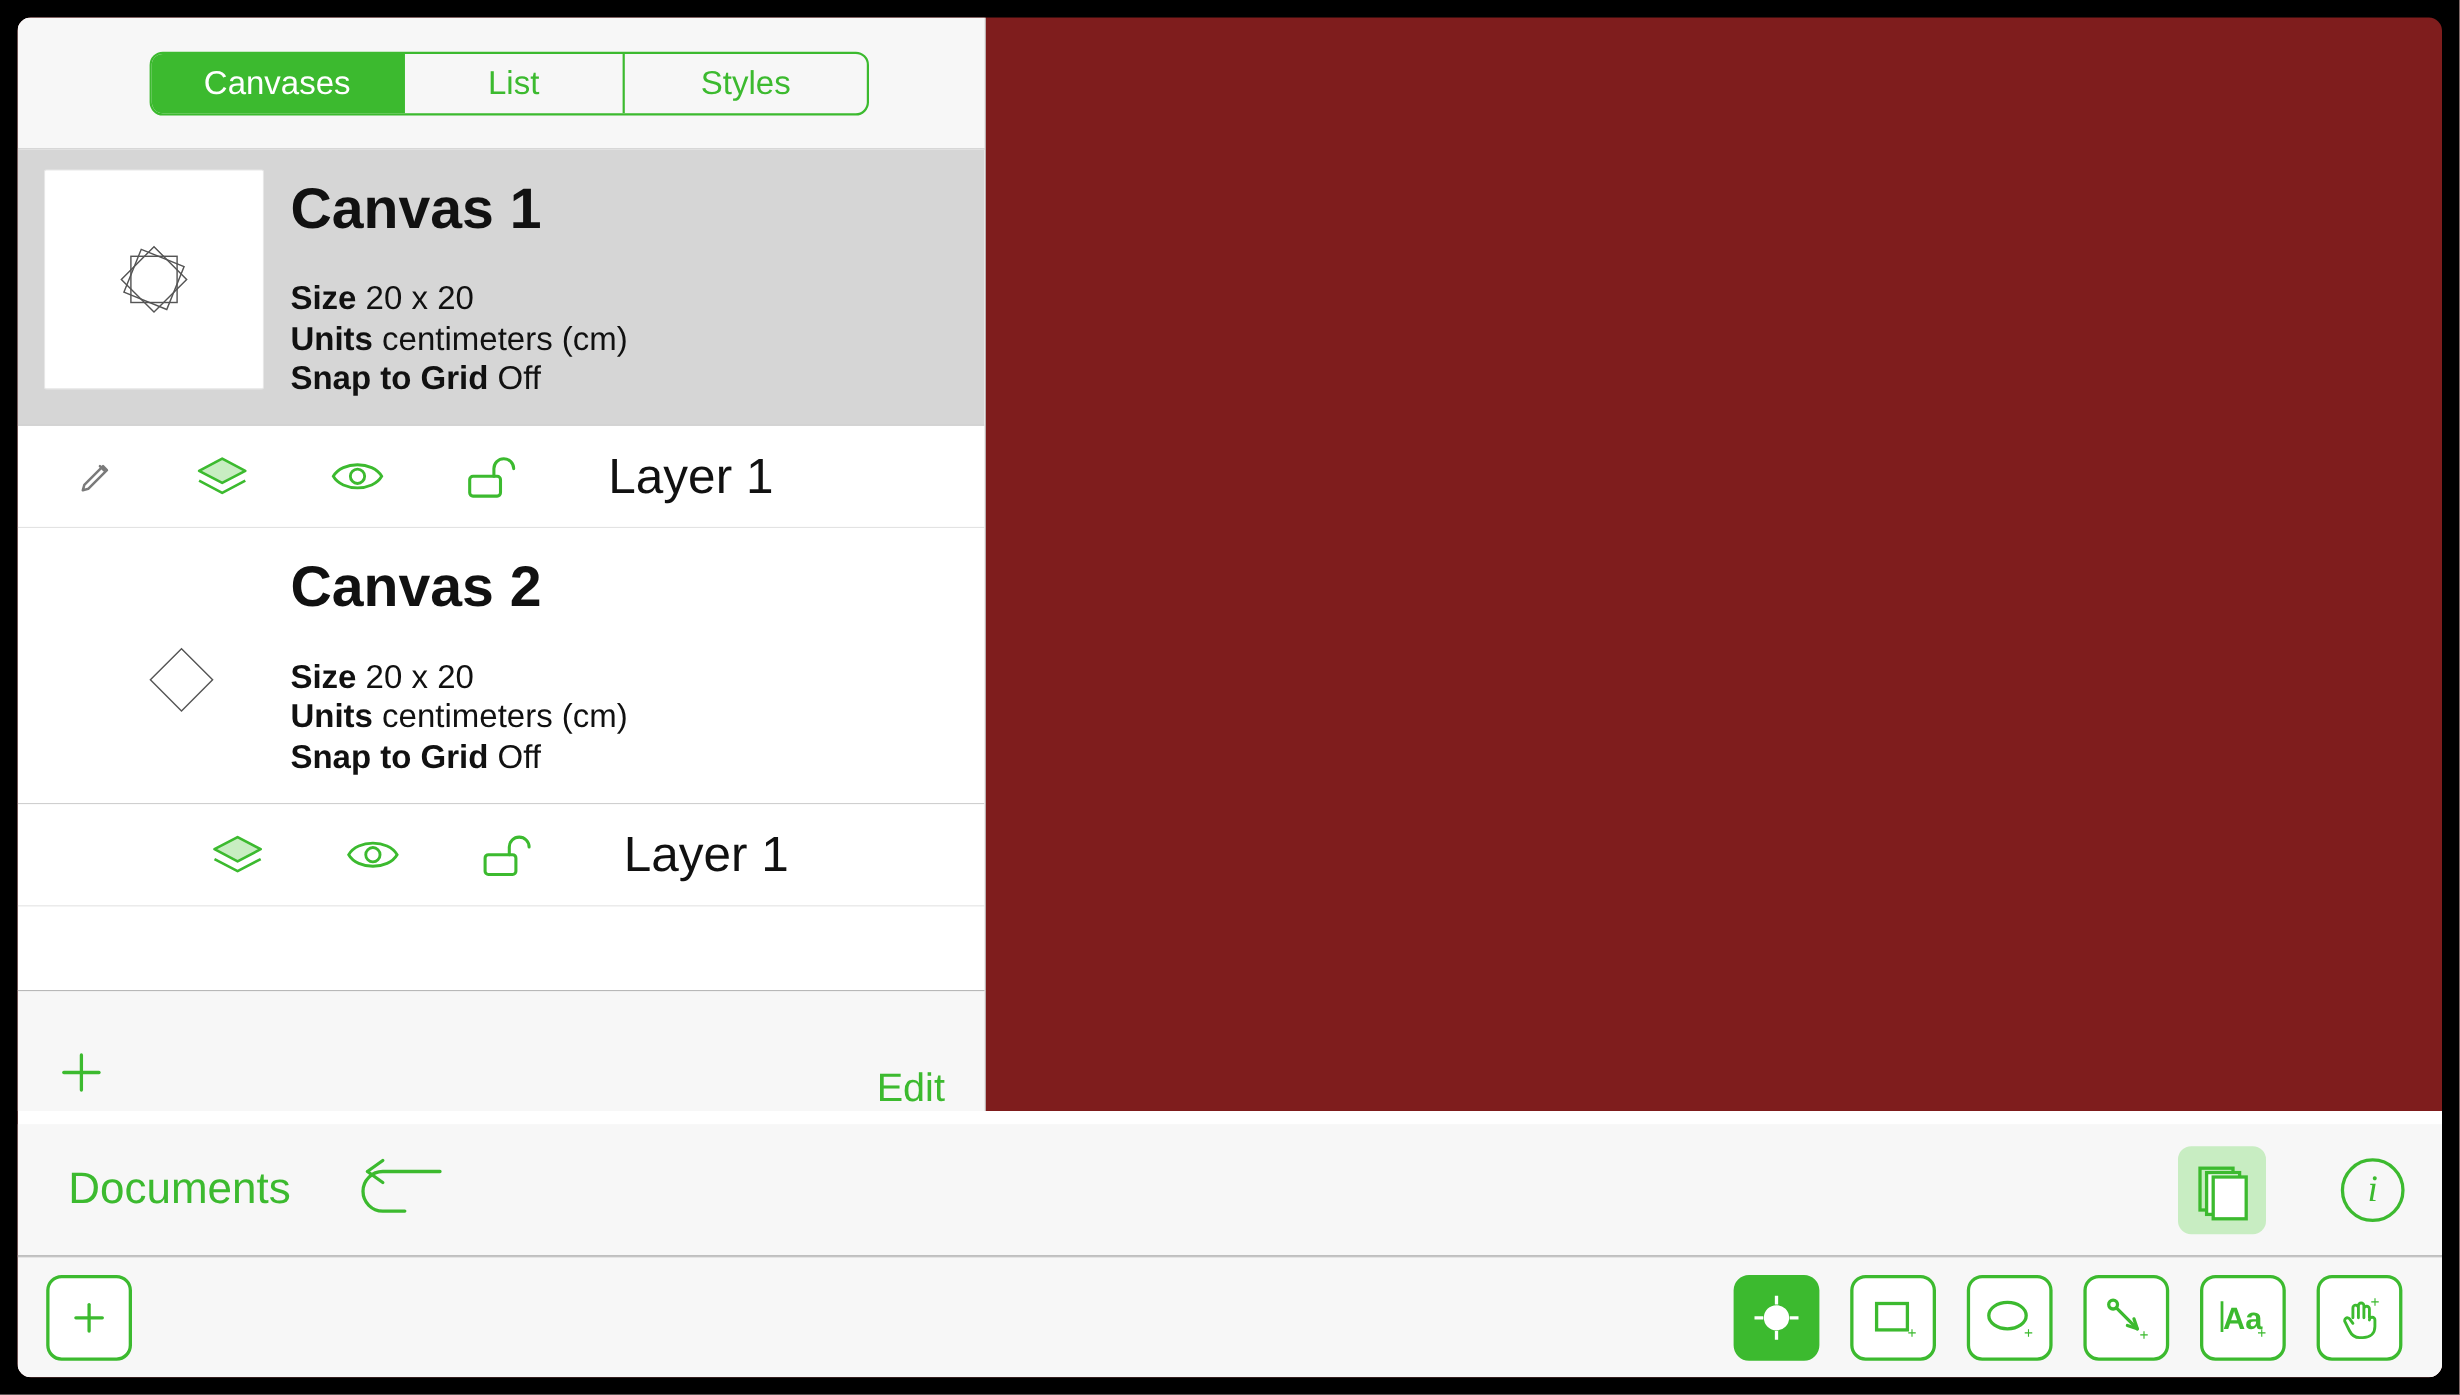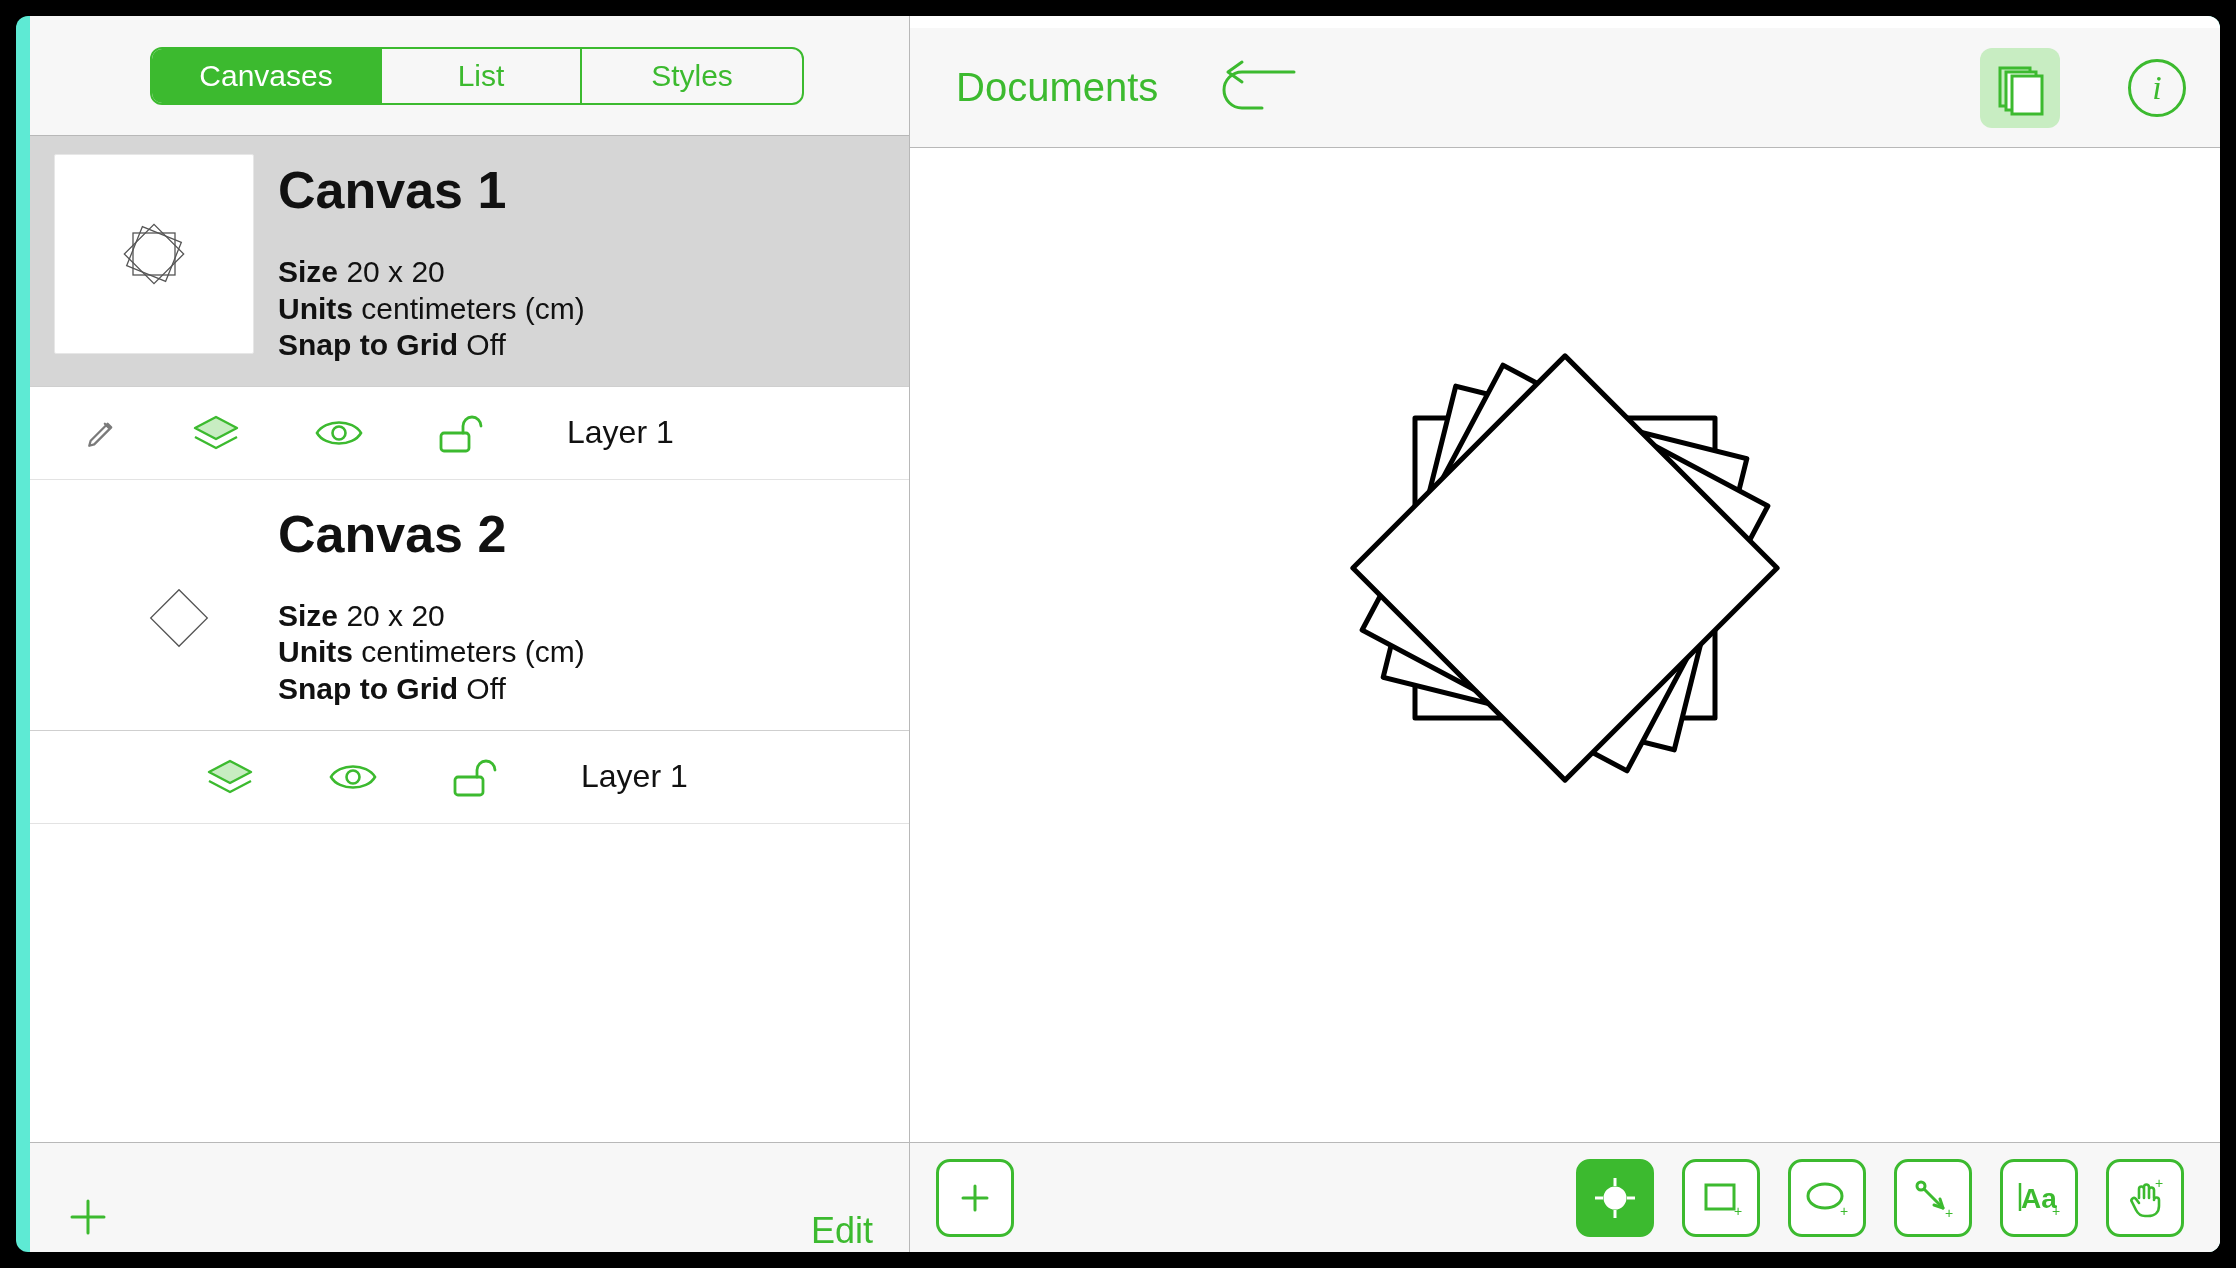--- a/index.html
+++ b/index.html
@@ -1,22 +1,22 @@
 <!DOCTYPE html>
 <html><head>
 <meta charset="utf-8">
 <style>
   * { box-sizing: border-box; margin: 0; padding: 0; }
   html, body { width: 100%; height: 100%; font-family: -apple-system, "Helvetica Neue", Helvetica, Arial, sans-serif; }
   .frame {
     width: 2236px; height: 1268px; background: #000; padding: 16px;
   }
   .device {
-    width: 100%; height: 100%; background: #5eead4; border-radius: 12px; overflow: hidden;
-    display: flex; flex-direction: row; padding-left: 14px;
+    width: 100%; height: 100%; background: #7f1d1d; border-radius: 12px; overflow: hidden;
+    display: flex; flex-direction: column;
   }
   .sidebar {
     width: 880px; height: 100%; display: flex; flex-direction: column;
     border-right: 1px solid #b8b8b8; background: #fff;
   }
   .right {
     flex: 1; height: 100%; display: flex; flex-direction: column; background: #fff;
   }
   
   .topbar, .right-topbar {
@@ -49,21 +49,21 @@
     display: flex; align-items: center; justify-content: center; flex-shrink: 0;
   }
   .canvas-info { flex: 1; padding-top: 6px; }
   .canvas-title { font-size: 52px; font-weight: 700; color: #111; margin-bottom: 34px; }
   .canvas-meta { font-size: 30px; color: #111; line-height: 1.22; }
   .meta-label { font-weight: 700; }
   .layer-row {
     display: flex; align-items: center; height: 93px; border-bottom: 1px solid #e3e3e3;
     padding-left: 55px; gap: 72px;
   }
-  .layer-row .layer-name { font-size: 32px; color: #111; margin-left: 10px; }
+  .layer-row .layer-name { font-size: 45px; color: #111; margin-left: 10px; }
   .icon-green { color: #3cba2f; }
   .icon-gray { color: #7a7a7a; }
   .layer-row svg { flex-shrink: 0; }
   
   .bottombar {
     height: 110px; background: #f7f7f7; border-top: 1px solid #b8b8b8;
     display: flex; align-items: flex-end; padding: 0 36px; justify-content: space-between;
   }
   .bottombar .plus { color: #3cba2f; font-size: 56px; font-weight: 200; }
   .bottombar .edit { color: #3cba2f; font-size: 36px; }

